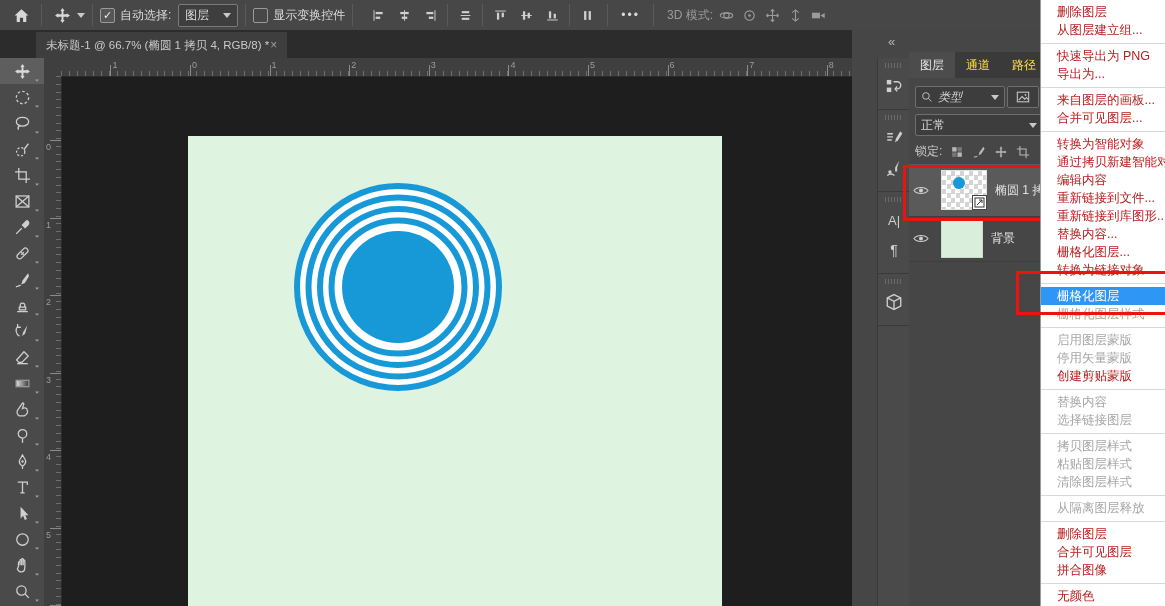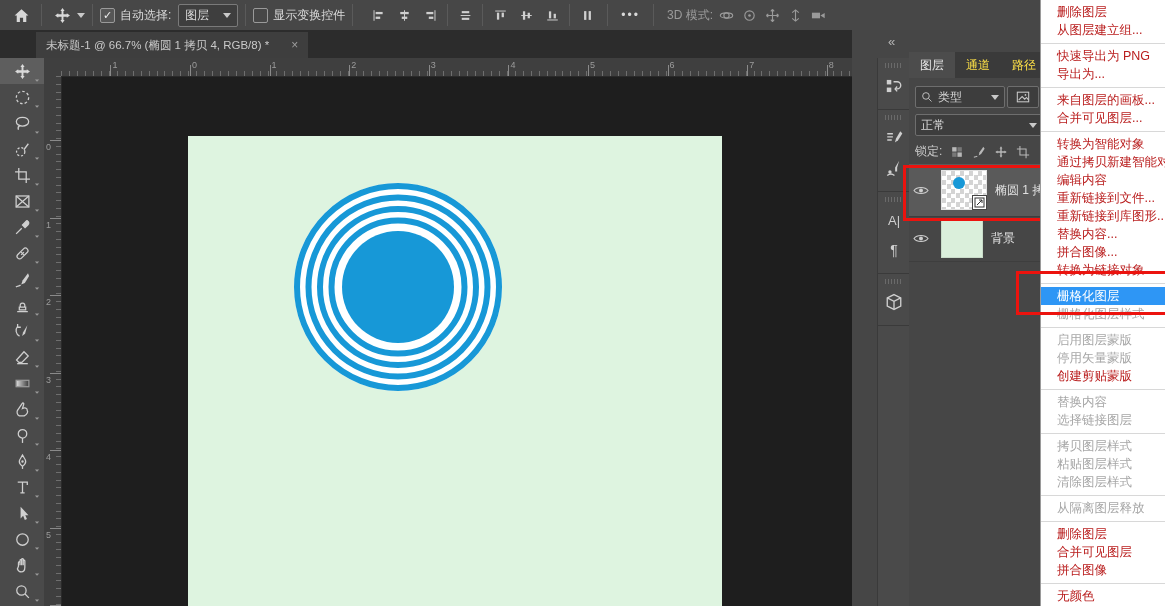--- a/index.html
+++ b/index.html
@@ -15,21 +15,21 @@
   .chk{width:13px;height:13px;border:1px solid #9a9a9a;background:#565656;border-radius:2px;
        display:inline-flex;align-items:center;justify-content:center;font-size:11px;color:#f0f0f0;margin-right:5px;flex:0 0 auto;}
   .obtext{color:#d9d9d9;font-size:12px;white-space:nowrap;}
   .dropbox{display:inline-flex;align-items:center;gap:14px;border:1px solid #7a7a7a;background:#3e3e3e;
            padding:2px 6px;border-radius:2px;margin-left:7px;}
   .caret{width:0;height:0;border-left:4px solid transparent;border-right:4px solid transparent;border-top:5px solid #c9c9c9;}
   .dim{color:#9a9a9a;}
   
   #tab-strip{left:0;top:30px;width:852px;height:28px;background:#2c2c2c;}
   #doc-tab{position:absolute;left:36px;top:2px;height:26px;background:#3e3e3e;display:flex;align-items:center;
-           padding:0 10px;gap:22px;color:#c9c9c9;font-size:11.5px;white-space:nowrap;}
+           padding:0 10px;gap:1px;color:#c9c9c9;font-size:11.5px;white-space:nowrap;}
   #tab-close{color:#9d9d9d;font-size:12px;cursor:default;}
   
   #toolbar{left:0;top:58px;width:44px;height:548px;background:#4a4a4a;border-right:1px solid #3a3a3a;}
   .tool{position:relative;width:44px;height:26px;display:flex;align-items:center;justify-content:center;}
   .tool.selected{background:#5e5e5e;}
   .tool::after{content:"";position:absolute;right:5px;bottom:4px;width:0;height:0;
                border-left:3px solid transparent;border-top:3px solid transparent;border-right:3px solid #9a9a9a;transform:rotate(45deg);}
   
   #docwin{left:44px;top:58px;width:808px;height:548px;background:#1e1e1e;}
   #ruler-corner{left:0;top:0;width:17px;height:18px;background:#3f3f3f;border-right:1px solid #2a2a2a;border-bottom:1px solid #2a2a2a;}
@@ -504,21 +504,21 @@
             </span>
           </div>
         </div>
       </div>
     <div id="layers-panel">
       <div id="panel-tabs">
           <div class="ptab active">图层</div>
           <div class="ptab">通道</div>
           <div class="ptab">路径</div>
         </div>
-      <div class="fieldbox" style="left:6px;top:56px;width:78px;">
+      <div class="fieldbox" style="left:6px;top:56px;width:78px;font-style:italic;">
         <span>
             <svg width="12" height="12" viewBox="0 0 16 16" fill="none" stroke="#cfcfcf" stroke-width="1.2">
               <circle cx="6.6" cy="6.6" r="4.4" stroke="#c9c9c9"></circle>
               <path d="M10 10l4 4" stroke="#c9c9c9"></path>
             </svg>
           </span>
         <span>类型</span>
         <span class="caret" style="margin-left:auto"></span>
       </div>
       <div class="fieldbox" style="left:98px;top:56px;width:20px;justify-content:center;">
@@ -607,21 +607,21 @@
       <div class="menu-sep"></div>
       <div class="menu-item">来自图层的画板...</div>
       <div class="menu-item">合并可见图层...</div>
       <div class="menu-sep"></div>
       <div class="menu-item">转换为智能对象</div>
       <div class="menu-item">通过拷贝新建智能对象</div>
       <div class="menu-item">编辑内容</div>
       <div class="menu-item">重新链接到文件...</div>
       <div class="menu-item">重新链接到库图形...</div>
       <div class="menu-item">替换内容...</div>
-      <div class="menu-item">拼合图像...</div>
+      <div class="menu-item">栅格化图层...</div>
       <div class="menu-item">转换为链接对象...</div>
       <div class="menu-sep"></div>
       <div class="menu-item highlighted">栅格化图层</div>
       <div class="menu-item disabled">栅格化图层样式</div>
       <div class="menu-sep"></div>
       <div class="menu-item disabled">启用图层蒙版</div>
       <div class="menu-item disabled">停用矢量蒙版</div>
       <div class="menu-item">创建剪贴蒙版</div>
       <div class="menu-sep"></div>
       <div class="menu-item disabled">替换内容</div>

